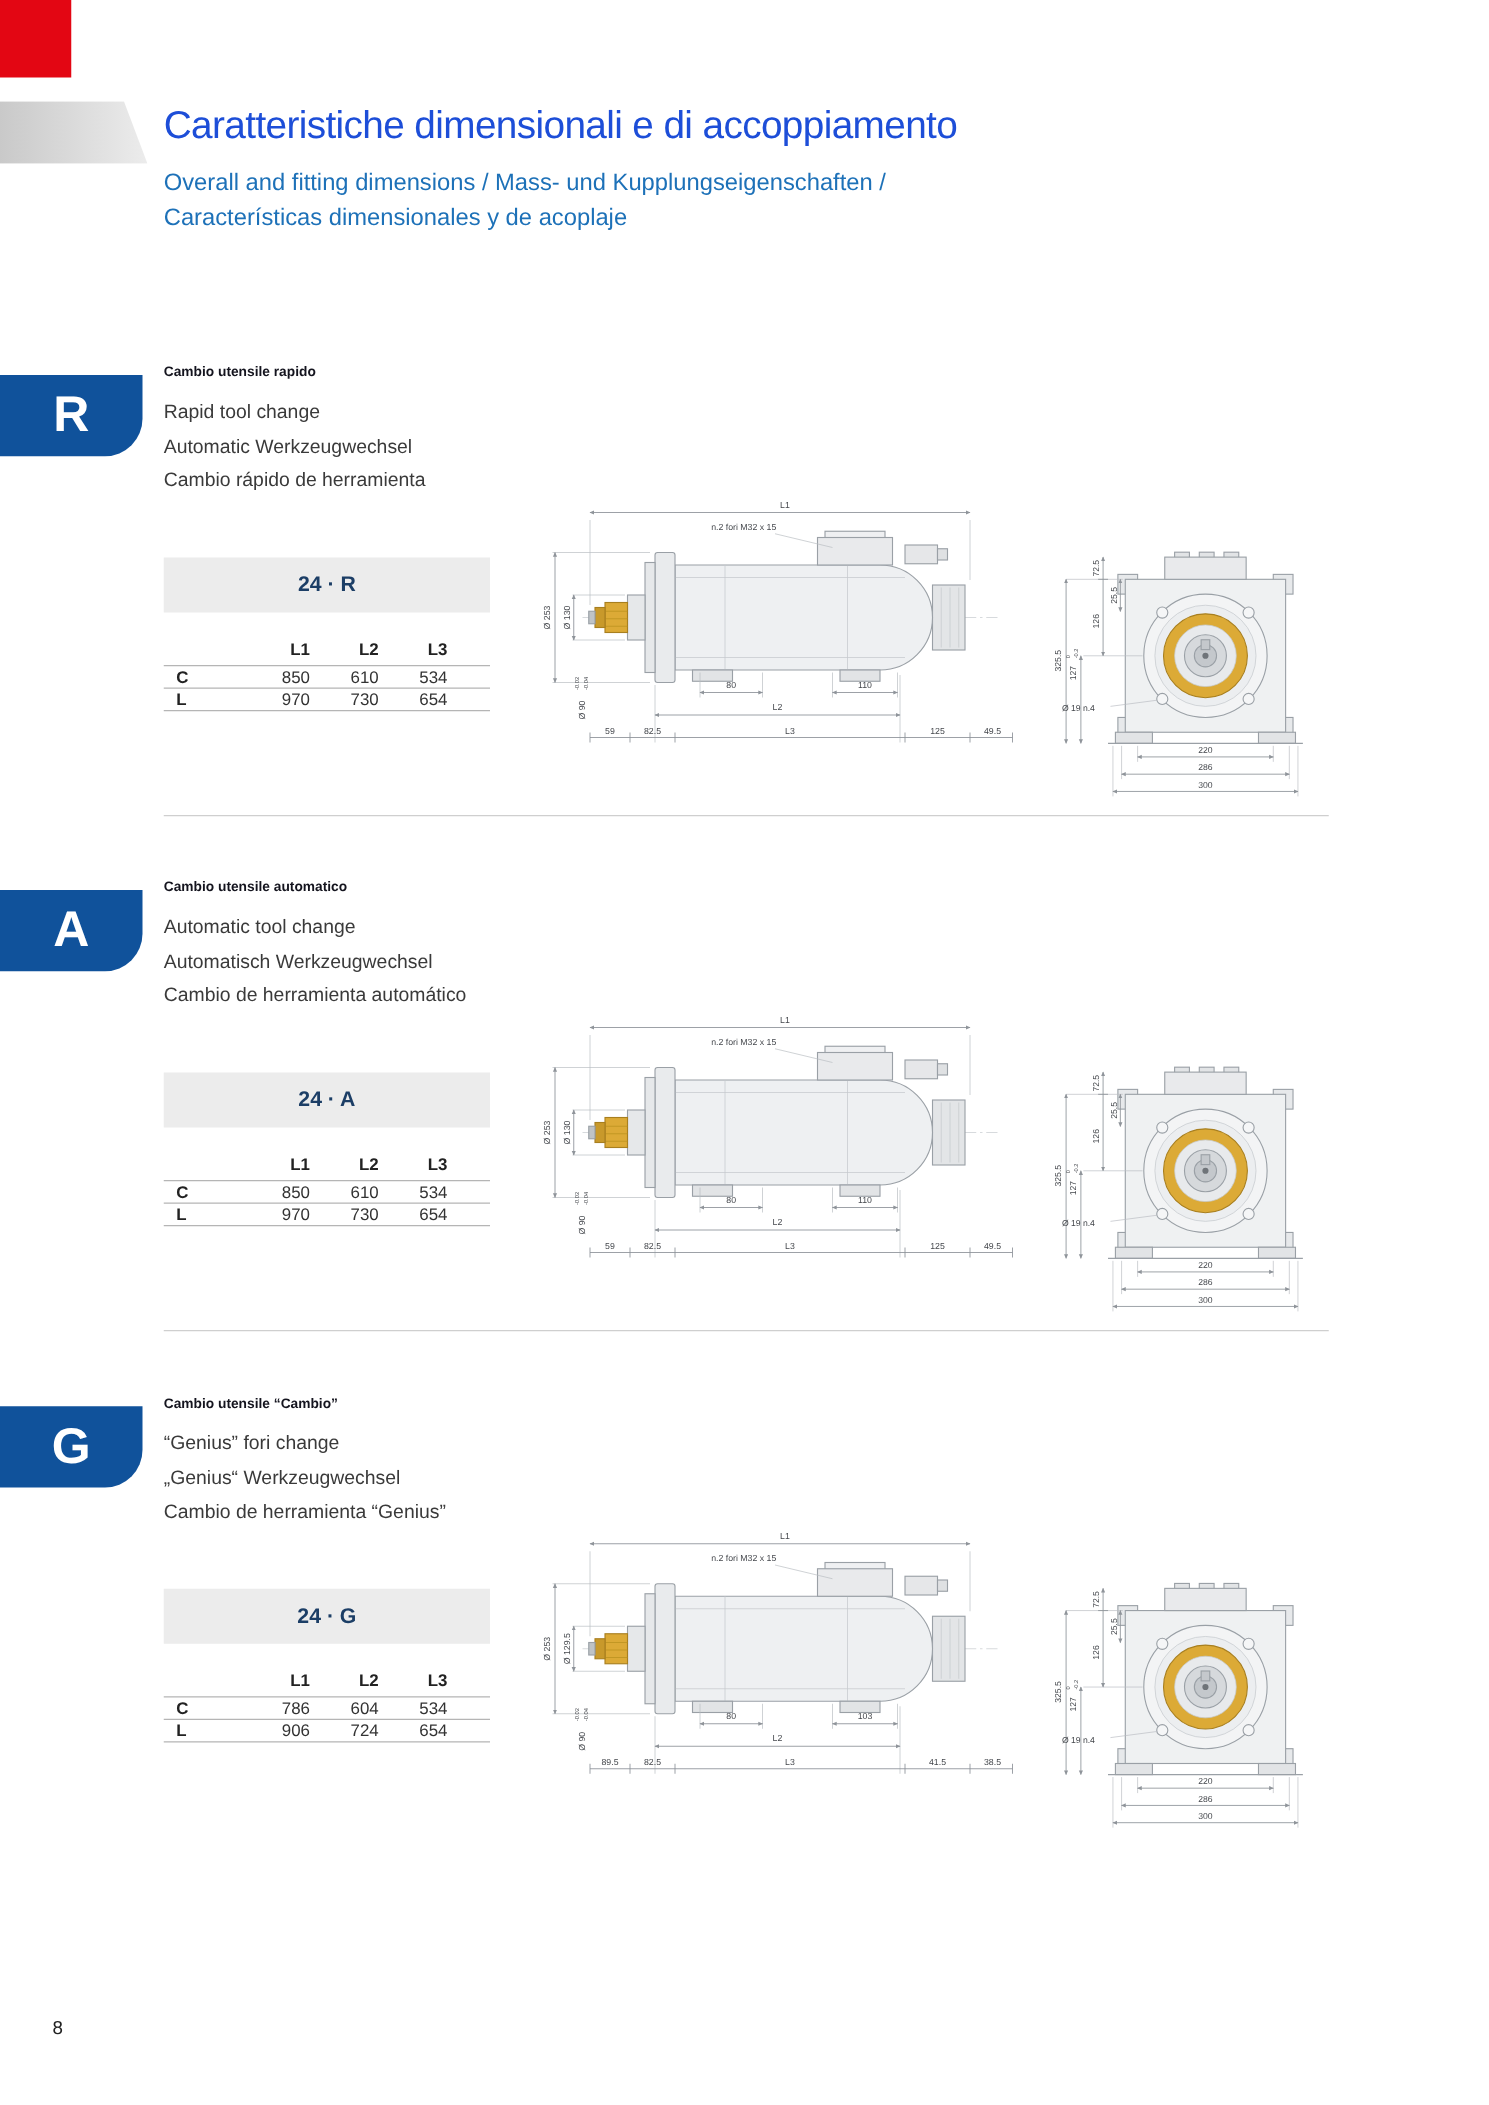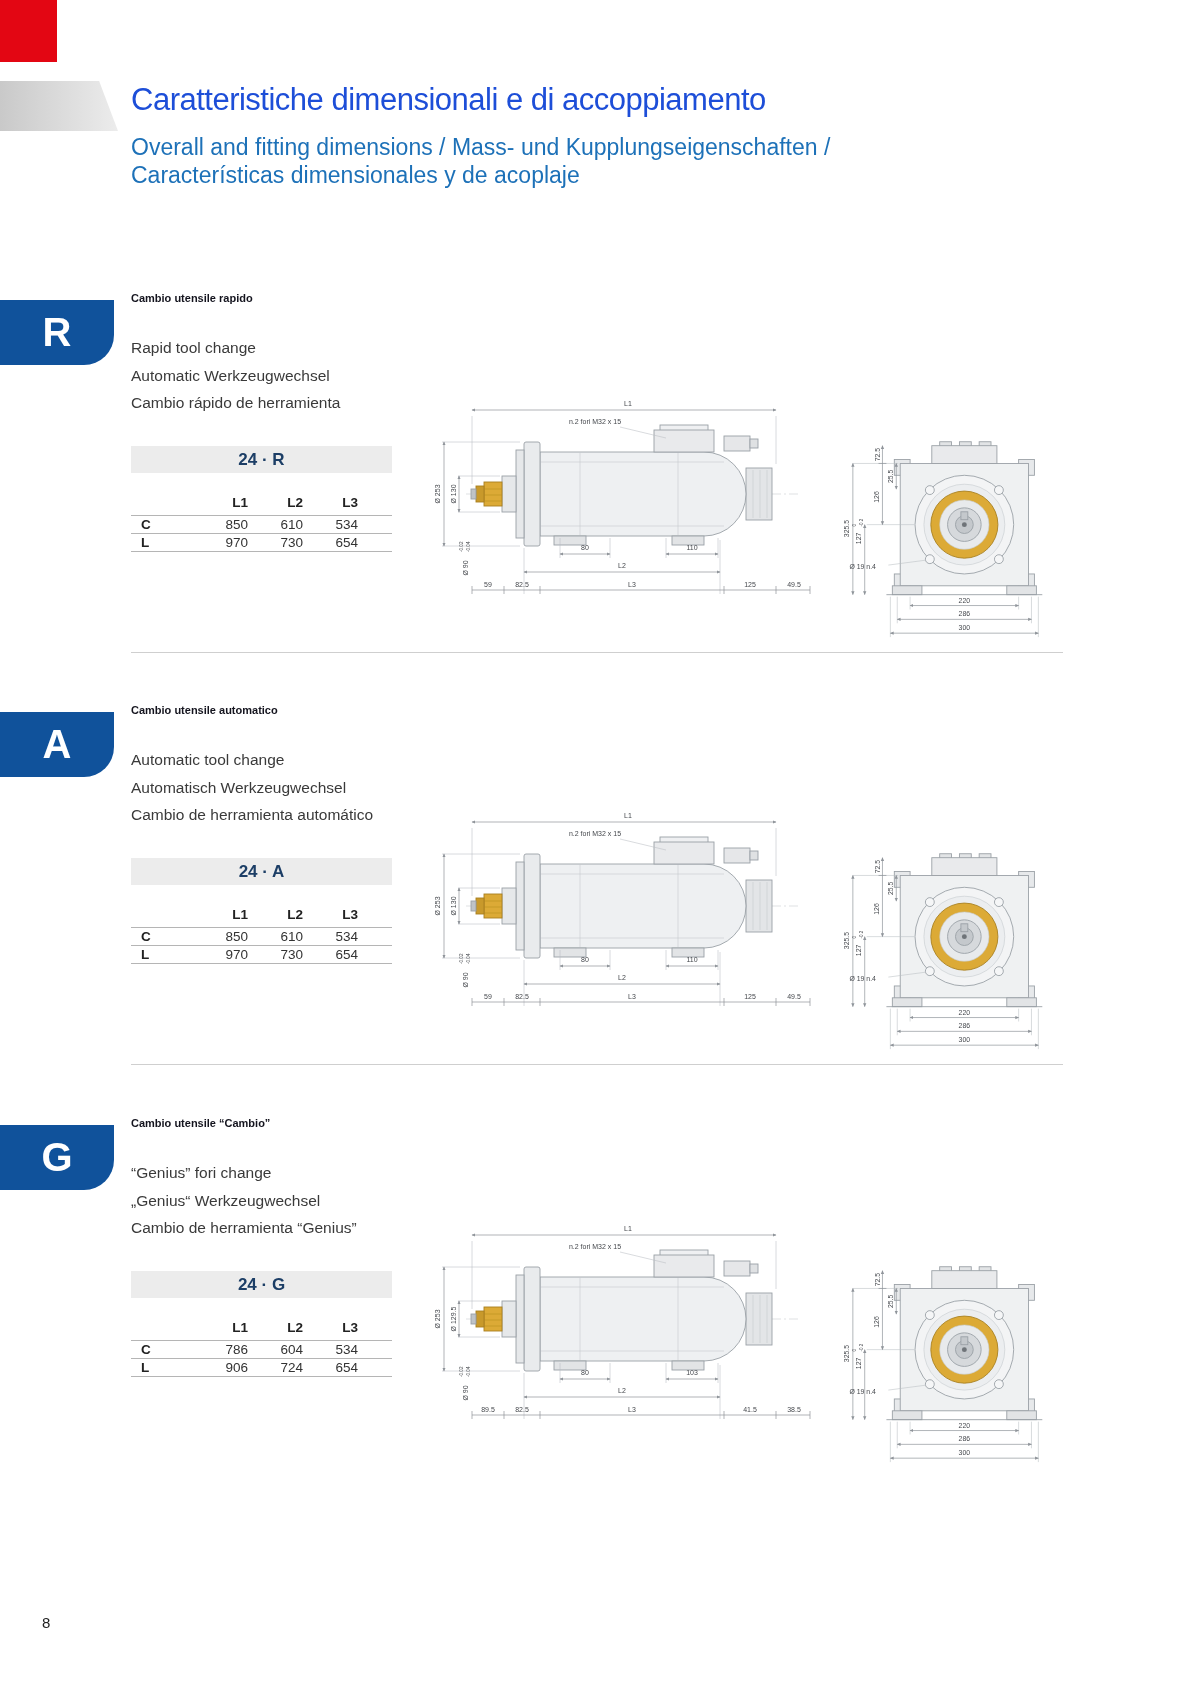--- a/index.html
+++ b/index.html
@@ -9,44 +9,44 @@
     font-family:"Liberation Sans", sans-serif; color:#222;
   }
   .red-corner { position:absolute; left:0; top:0; width:57px; height:62px; background:#e30613; }
   .gray-wedge {
     position:absolute; left:0; top:81px; width:118px; height:50px;
     background:linear-gradient(90deg,#c9c9c9,#ececec);
     clip-path:polygon(0 0, 84% 0, 100% 100%, 0 100%);
   }
   .header { position:absolute; left:131px; top:82px; width:960px; }
   .header h1 { font-size:31px; font-weight:400; color:#1d4ed8; letter-spacing:-0.5px; margin-bottom:15px; }
-  .header .sub { font-size:23px; font-weight:400; color:#1d71b8; line-height:28px; }
+  .header .sub { font-size:19px; font-weight:400; color:#1d71b8; line-height:28px; }
 
   #sections { position:absolute; inset:0; }
   #sections section { position:absolute; left:0; width:1191px; height:372px; }
   #sections section:nth-of-type(1) { top:288px; }
   #sections section:nth-of-type(2) { top:700px; }
   #sections section:nth-of-type(3) { top:1113px; }
   #sections section::after {
     content:""; position:absolute; left:131px; top:364px; width:932px; height:1px; background:#cfcfcf;
   }
   #sections section:last-child::after { display:none; }
 
   .badge {
     position:absolute; left:0; top:12px; width:114px; height:65px;
     background:#10529b; border-radius:0 0 30px 0;
     display:flex; align-items:center; justify-content:center;
     color:#fff; font-size:40px; font-weight:700;
   }
   .sec-title { position:absolute; left:131px; top:4px; font-size:11px; font-weight:700; color:#14141e; }
-  .sec-langs { position:absolute; left:131px; top:28px; font-size:15.5px; color:#3a3a3a; line-height:27.5px;margin-top:18px; }
+  .sec-langs { position:absolute; left:131px; top:28px; font-size:15.5px; color:#3a3a3a; line-height:27.5px; }
 
   .dim-table { position:absolute; left:131px; top:158px; width:261px; font-size:13.5px; }
   .tbl-title {
-    height:27px; background:#ececec; color:#1c3e66; font-size:17px; font-weight:700;
+    height:44px; background:#ececec; color:#1c3e66; font-size:17px; font-weight:700;
     display:flex; align-items:center; justify-content:center;
   }
   .tbl-head, .tbl-row { display:grid; grid-template-columns:49px 80px 55px 55px; }
   .tbl-head { height:42px; align-items:end; padding-bottom:5px; font-weight:700; color:#222; }
   .tbl-row { height:18px; align-items:center; border-top:1px solid #b5b5b5; color:#333; }
   .tbl-body { border-bottom:1px solid #b5b5b5; }
   .lbl { font-weight:700; padding-left:10px; color:#222; }
   .num { text-align:right; padding-right:12px; }
 
   .side-svg  { position:absolute; left:428px; top:108px; width:395px; height:240px; }

